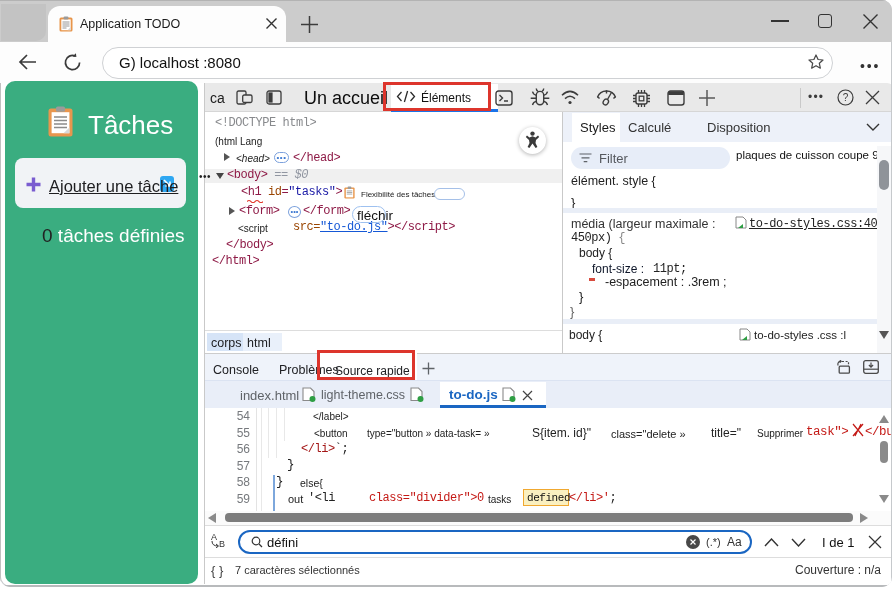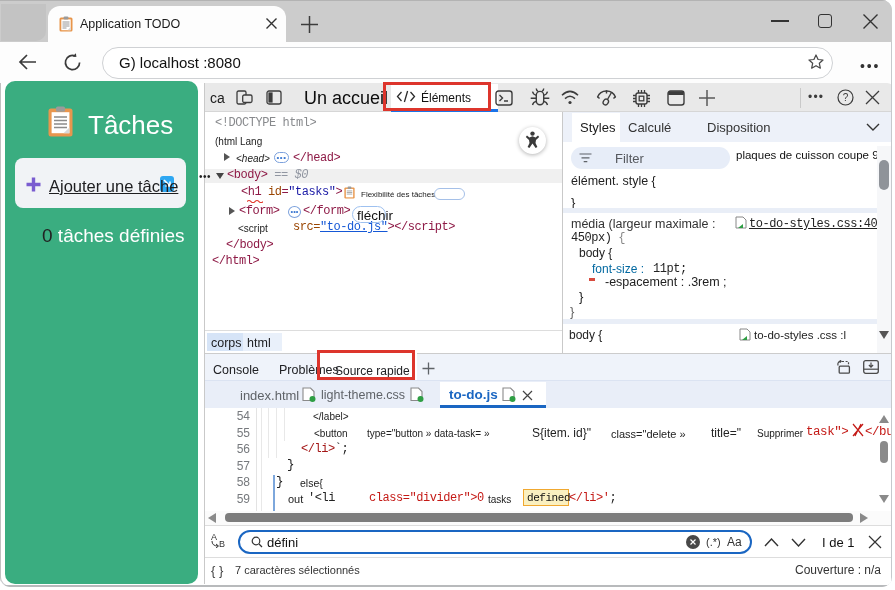--- a/index.html
+++ b/index.html
@@ -243,38 +243,38 @@
     <div class="abs" style="left:65px;top:8px;font-size:13px;color:#333;">Calculé</div>
     <div class="abs" style="left:144px;top:8px;font-size:13px;color:#333;">Disposition</div>
     <svg class="abs" style="left:303px;top:11px;" width="14" height="8" viewBox="0 0 14 8">
         <path d="M1 1 L7 7 L13 1" stroke="#333" stroke-width="1.4" fill="none"></path>
       </svg>
 
     <div class="abs" style="left:8px;top:35px;width:159px;height:22px;background:#e7edf8;border-radius:11px;"></div>
     <svg class="abs" style="left:16px;top:41px;" width="13" height="10" viewBox="0 0 13 10">
         <path d="M0.5 1 H12.5 M2.5 4.8 H10.5 M4.7 8.6 H8.3" stroke="#5f6368" stroke-width="1.2"></path>
       </svg>
-    <div class="abs" style="left:36px;top:39px;font-size:13px;color:#55585e;margin-left:16px;">Filter</div>
+    <div class="abs" style="left:36px;top:39px;font-size:13px;color:#55585e;">Filter</div>
     <div class="abs" style="left:173px;top:37px;font-size:11.5px;color:#111;white-space:nowrap;">plaques de cuisson coupe 9 a</div>
 
     <div class="abs" style="left:8px;top:62px;font-size:12.5px;color:#222;">élément. style {</div>
     <div class="abs" style="left:8px;top:83px;font-size:13px;color:#222;">}</div>
     <div class="abs" style="left:0;top:96px;width:314px;height:5px;background:#e9eef7;"></div>
 
     <div class="abs" style="left:8px;top:105px;font-size:12.5px;color:#333;">média (largeur maximale :</div>
     <div class="abs" style="left:172px;top:104px;">
       <svg width="12" height="13" viewBox="0 0 12 13">
           <path d="M1 1 H8 L11 4 V12 H1 Z" fill="#fff" stroke="#888" stroke-width="1"></path>
           <path d="M3 12 L8 8 L8 12 Z" fill="#2f9e44"></path>
         </svg>
     </div>
     <div class="abs mono" style="left:186px;top:105px;font-size:12px;color:#222;text-decoration:underline;">to-do-styles.css:40</div>
     <div class="abs mono" style="left:8px;top:119px;font-size:12px;color:#222;">450px) <span style="color:#888;">{</span></div>
     <div class="abs" style="left:16px;top:134px;font-size:12px;color:#222;">body {</div>
-    <div class="abs" style="left:29px;top:150px;font-size:12px;color:#0369a1;text-align:center;">font-size :</div>
+    <div class="abs" style="left:29px;top:150px;font-size:12px;color:#0f172a;text-align:center;">font-size :</div>
     <div class="abs mono" style="left:90px;top:150px;font-size:12px;color:#222;">11pt;</div>
     <div class="abs" style="left:26px;top:166px;width:6px;height:2.5px;background:#d84b3e;"></div>
     <div class="abs" style="left:42px;top:163px;font-size:12.5px;color:#222;">-espacement : .3rem ;</div>
     <div class="abs" style="left:16px;top:177px;font-size:13px;color:#222;">}</div>
     <div class="abs" style="left:7px;top:192px;font-size:13px;color:#666;">}</div>
     <div class="abs" style="left:0;top:207px;width:314px;height:5px;background:#e9eef7;"></div>
 
     <div class="abs" style="left:6px;top:216px;font-size:12px;color:#222;">body {</div>
     <div class="abs" style="left:176px;top:216px;">
       <svg width="12" height="13" viewBox="0 0 12 13">

